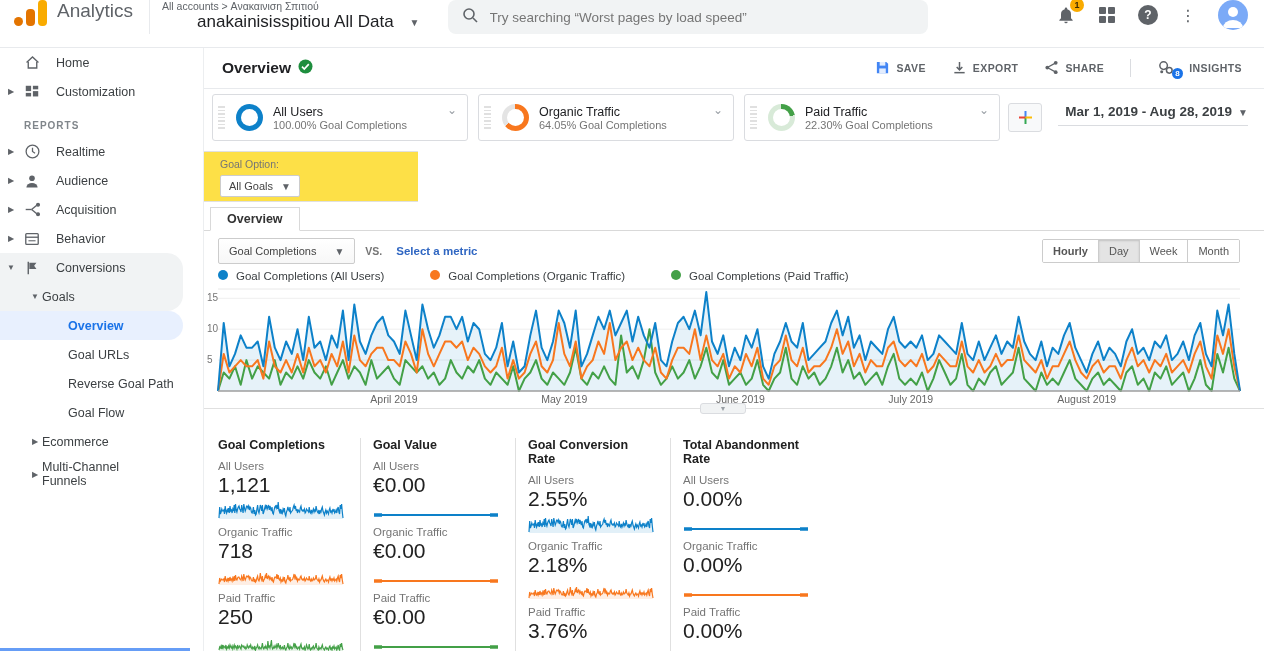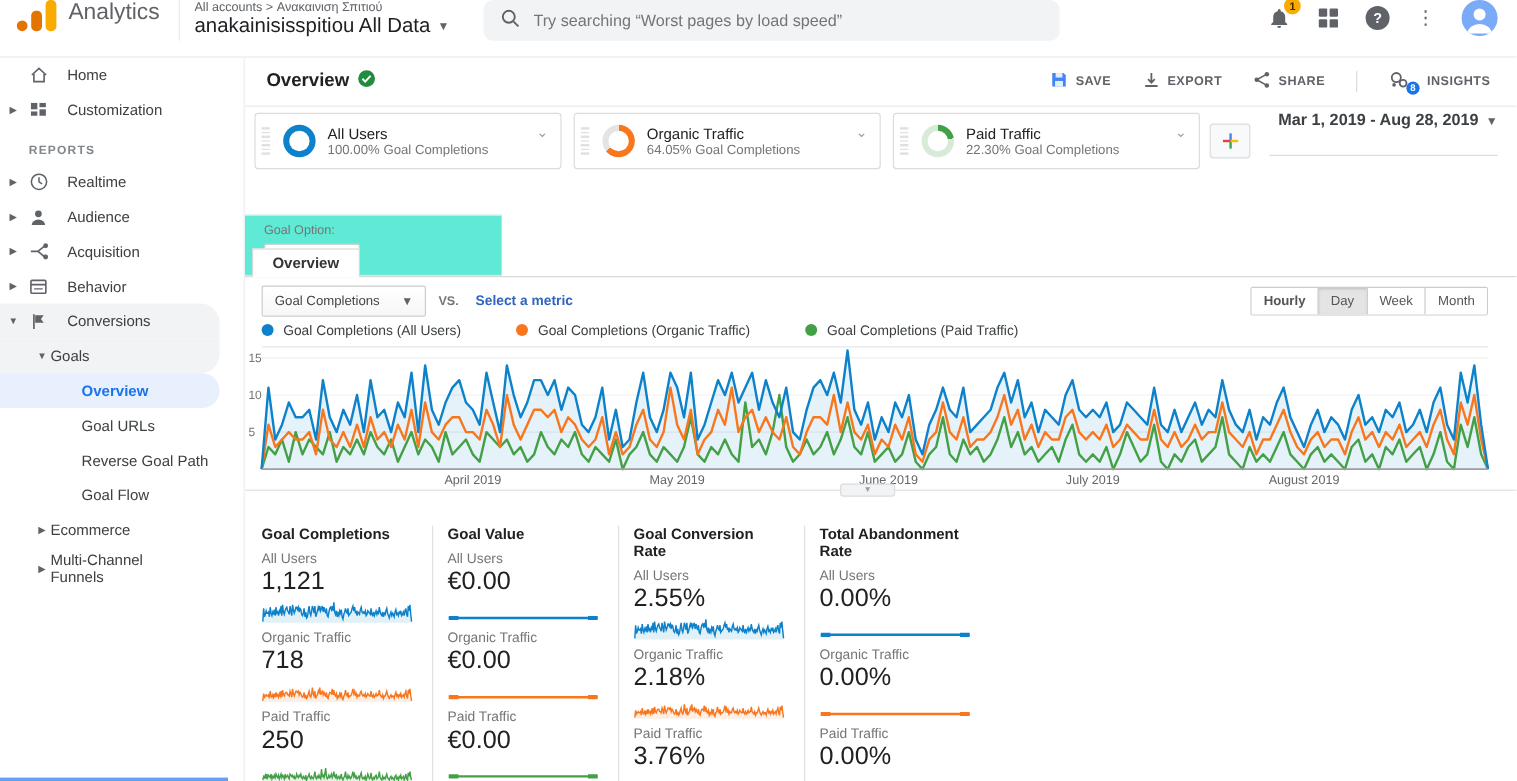--- a/index.html
+++ b/index.html
@@ -9,21 +9,21 @@
   
   #topbar { position:absolute; left:0; top:0; width:1264px; height:48px; background:#fff; border-bottom:1px solid #e8eaed; z-index:30; display:flex; align-items:flex-start; }
   #ga-logo { display:flex; align-items:flex-end; gap:3px; margin-left:14px; height:26px; }
   #ga-logo .bar-tall { width:9px; height:26px; background:#f9ab00; border-radius:4px; }
   #ga-logo .bar-mid  { width:9px; height:17px; background:#e37400; border-radius:4px; align-self:flex-end; }
   #ga-logo .dot      { width:9px; height:9px; background:#e37400; border-radius:50%; }
   #app-name { font-size:19px; color:#5f6368; margin-left:10px; margin-right:16px; }
   #hdr-divider { width:1px; height:34px; background:#e8eaed; }
   #prop-block { margin-left:12px; }
   #breadcrumb { font-size:10.5px; color:#5f6368; }
-  #prop-title { font-size:17px; color:#202124; display:flex; align-items:center; gap:6px; cursor:pointer; }
+  #prop-title { font-size:17px; color:#202124; display:flex; align-items:center; gap:16px; cursor:pointer;margin-left:35px; }
   .caret-dn { font-size:10px; color:#5f6368; }
   #searchbar { display:flex; align-items:center; gap:12px; background:#f1f3f4; border-radius:8px; height:34px; width:480px; margin-left:28px; padding:0 14px; }
   #searchbar input { border:none; outline:none; background:transparent; font-size:13.5px; color:#5f6368; width:100%; font-family:inherit; }
   #hdr-right { margin-left:auto; display:flex; align-items:center; gap:22px; margin-right:16px; }
   .hicon { position:relative; color:#5f6368; cursor:pointer; display:flex; align-items:center; }
   #notif-badge { position:absolute; top:-7px; right:-8px; background:#f9ab00; color:#3c2a00; font-size:9px; min-width:14px; height:14px; border-radius:8px; display:flex; align-items:center; justify-content:center; font-weight:bold; padding:0 3px; }
   #help-circle { width:20px; height:20px; background:#5f6368; color:#fff; border-radius:50%; font-size:12px; font-weight:bold; display:flex; align-items:center; justify-content:center; }
   #kebab { font-size:16px; color:#5f6368; letter-spacing:0; }
   #avatar { width:30px; height:30px; border-radius:50%; background:#7baaf7; display:flex; align-items:center; justify-content:center; overflow:hidden; }
 
@@ -55,25 +55,25 @@
   .seg-card { position:absolute; top:94px; width:256px; height:47px; background:#fff; border:1px solid #dadce0; border-radius:3px; display:flex; align-items:center; cursor:pointer; }
   .drag-dots { width:10px; margin-left:5px; display:flex; flex-direction:column; gap:2px; }
   .drag-dots i { display:block; width:7px; height:1.5px; background:#e0e0e0; }
   .donut { width:27px; height:27px; border-radius:50%; margin-left:8px; position:relative; flex:none; }
   .donut .hole { position:absolute; left:5px; top:5px; width:17px; height:17px; border-radius:50%; background:#fff; }
   .seg-txt { margin-left:10px; }
   .seg-title { font-size:12.5px; color:#202124; }
   .seg-sub { font-size:11px; color:#757575; }
   .seg-chev { position:absolute; right:10px; top:8px; color:#9aa0a6; font-size:12px; }
   #add-seg { position:absolute; left:1008px; top:103px; width:34px; height:29px; border:1px solid #dadce0; background:#f8f9fa; border-radius:3px; cursor:pointer; display:flex; align-items:center; justify-content:center; }
-  #date-range { position:absolute; left:1058px; top:92px; width:190px; border-bottom:1px solid #dadce0; padding-bottom:22px; font-size:13.5px; color:#3c4043; font-weight:bold; text-align:right; cursor:pointer; }
+  #date-range { position:absolute; left:1058px; top:104px; width:190px; border-bottom:1px solid #dadce0; padding-bottom:6px; font-size:13.5px; color:#3c4043; font-weight:bold; text-align:right; cursor:pointer; }
   #date-range .caret-dn { margin-left:6px; }
 
   
-  #goal-box { position:absolute; left:204px; top:151px; width:214px; height:51px; border-top:1px solid #e0e0e0; border-bottom:1px solid #e0e0e0; background:#5eead4; padding:6px 0 0 16px;margin-top:28px; }
+  #goal-box { position:absolute; left:204px; top:151px; width:214px; height:51px; border-top:1px solid #e0e0e0; border-bottom:1px solid #e0e0e0; background:#fde047; padding:6px 0 0 16px; }
   #goal-label { font-size:10.5px; color:#757575; }
   #goal-select { margin-top:5px; display:inline-flex; align-items:center; gap:8px; border:1px solid #ccc; border-radius:2px; background:#fff; font-size:11px; color:#444; padding:4px 8px; cursor:pointer; }
 
   
   #tab-line { position:absolute; left:204px; top:230px; width:1060px; height:1px; background:#d9d9d9; }
   #tab-overview { position:absolute; left:210px; top:207px; height:24px; background:#fff; border:1px solid #d9d9d9; border-bottom:1px solid #fff; padding:0 16px; font-size:12.5px; font-weight:bold; color:#333; display:flex; align-items:center; z-index:5; cursor:pointer; }
 
   
   #metric-row { position:absolute; left:204px; top:236px; width:1060px; height:30px; display:flex; align-items:center; }
   #metric-select { margin-left:14px; display:inline-flex; align-items:center; gap:18px; border:1px solid #ccc; border-radius:2px; background:linear-gradient(#fff,#f7f7f7); font-size:11px; color:#444; padding:6px 10px; cursor:pointer; }

